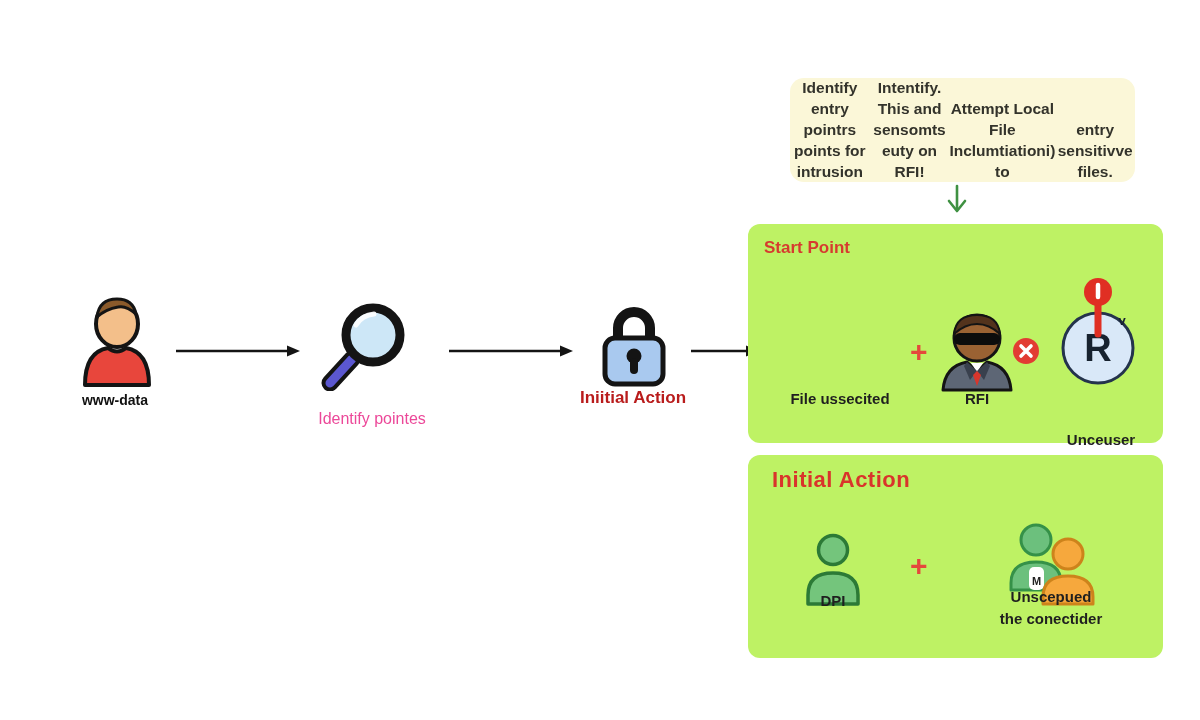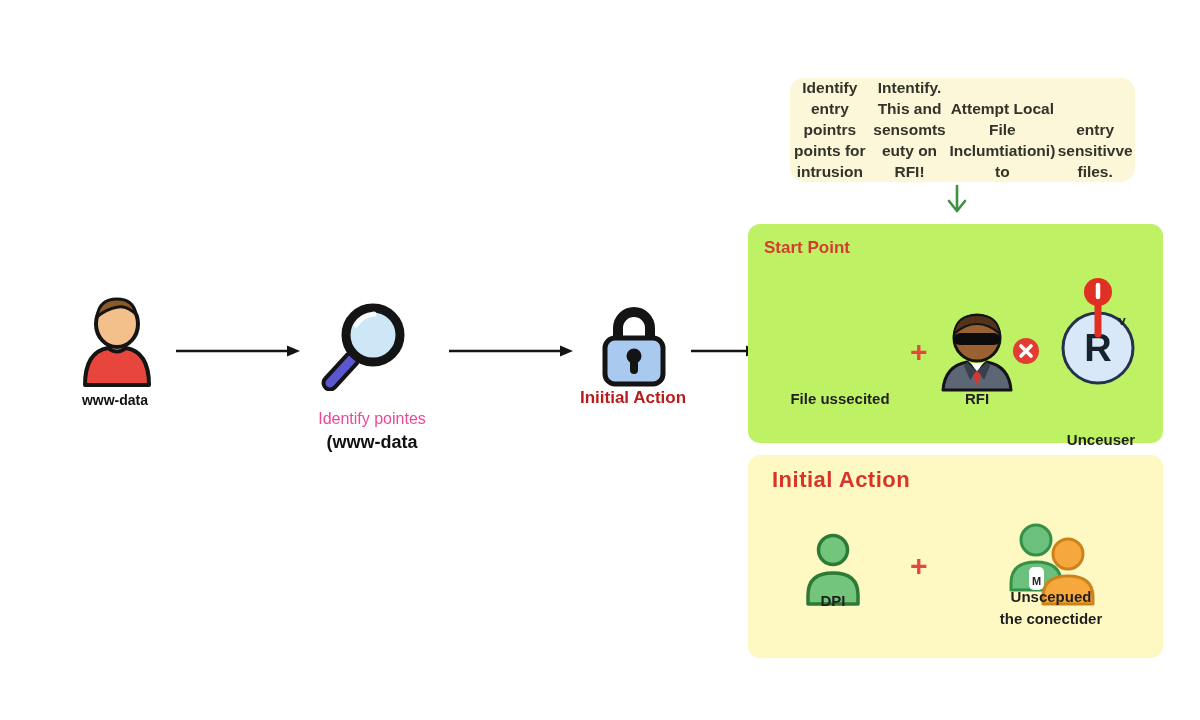--- a/index.html
+++ b/index.html
@@ -8,21 +8,21 @@
   .abs{position:absolute;}
   .lbl{position:absolute;text-align:center;color:#1f1f1f;font-weight:600;font-size:15px;line-height:1.25;}
   .lbl-big{font-weight:700;font-size:14px;color:#111;}
   .lbl-mid{font-weight:400;font-size:16px;color:#ec4899;}
   .lbl-bold{font-weight:700;font-size:18px;color:#111;}
   .note{position:absolute;left:790px;top:78px;width:345px;height:104px;background:#fbf7d8;
         border-radius:14px;display:flex;flex-direction:row;justify-content:center;align-items:flex-end;}
   .note div{font-size:15.5px;font-weight:600;color:#33332b;line-height:21px;text-align:center;width:100%;}
   .panel{position:absolute;left:748px;width:415px;border-radius:12px;}
   .panel-gray{top:224px;height:219px;background:#bef264;}
-  .panel-pink{top:455px;height:203px;background:#fef9c3;}
+  .panel-pink{top:455px;height:203px;background:#bef264;}
   .panel-title{position:absolute;left:16px;top:14px;font-weight:700;font-size:17px;color:#d63b2f;}
   .panel-title-big{position:absolute;left:24px;top:12px;font-weight:700;font-size:22px;color:#d9342b;letter-spacing:.5px;}
   .plus{position:absolute;color:#e5483c;font-weight:700;font-size:30px;line-height:1;}
   svg{display:block;}
 </style>
 </head>
 <body>
 
 <div class="stage">
 
@@ -44,21 +44,20 @@
 
   <div class="abs" style="left:318px;top:299px;width:92px;height:92px;">
     <svg width="92" height="92" viewBox="0 0 92 92">
       <line x1="34" y1="60" x2="12" y2="84" stroke="#141414" stroke-width="17" stroke-linecap="round"></line>
       <line x1="34" y1="60" x2="12" y2="84" stroke="#5b57d0" stroke-width="9" stroke-linecap="round"></line>
       <circle cx="55" cy="36" r="27" fill="#cde7f7" stroke="#141414" stroke-width="9"></circle>
       <path d="M38,26 Q44,16 56,15" stroke="#ffffff" stroke-width="5" fill="none" stroke-linecap="round" opacity="0.9"></path>
     </svg>
   </div>
   <div class="lbl lbl-mid" style="left:292px;top:409px;width:160px;">Identify pointes</div>
-  <div class="lbl lbl-bold" style="left:292px;top:431px;width:160px;">(www-data</div>
 
   <div class="abs" style="left:448px;top:343px;">
     <svg width="126" height="16" viewBox="0 0 126 16">
       <line x1="1" y1="8" x2="112" y2="8" stroke="#141414" stroke-width="2.6"></line>
       <polygon points="112,2.5 125,8 112,13.5" fill="#141414"></polygon>
     </svg>
   </div>
 
   <div class="abs" style="left:597px;top:298px;width:74px;height:92px;">
     <svg width="74" height="92" viewBox="0 0 74 92">

